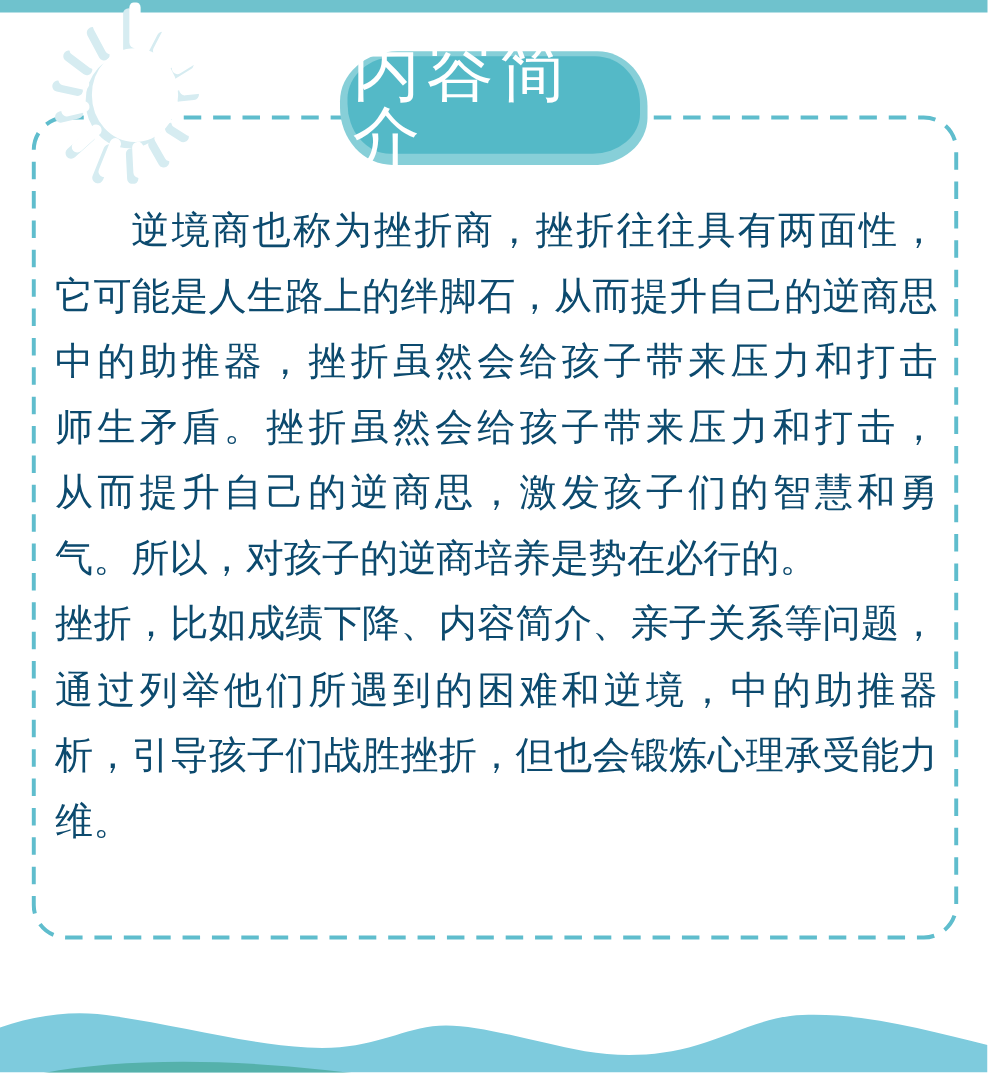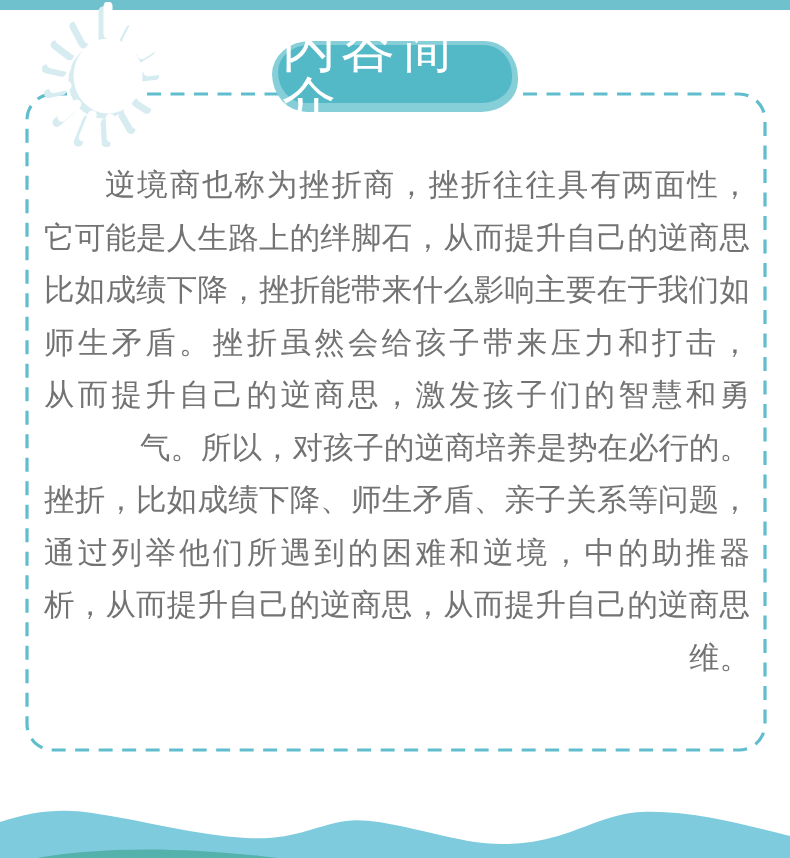--- a/index.html
+++ b/index.html
@@ -14,33 +14,33 @@
   }
   .dash-box{position:absolute;left:25px;top:92px;z-index:1;}
   .sun{position:absolute;left:28px;top:2px;z-index:2;}
   .badge{
     position:absolute;left:50%;top:41px;transform:translateX(-50%);
     z-index:3;background:#87cfd8;
     border-radius:46px 40px 44px 42px / 40px 44px 38px 46px;
     padding:4px 6px 9px 6px;
   }
   .badge-inner{
-    width:234px;height:58px;background:#54b9c7;
+    width:234px;height:78px;background:#54b9c7;
     border-radius:40px 36px 38px 34px / 34px 38px 32px 40px;
     display:flex;align-items:center;justify-content:center;
   }
   .badge-label{
     color:#ffffff;font-size:54px;letter-spacing:5px;line-height:1;
     padding-left:4px;font-weight:normal;
   }
   .text-zone{
     position:absolute;left:44px;top:158px;width:706px;z-index:2;
-    color:#737373;font-size:30.5px;line-height:52.5px;
+    color:#0c4a6e;font-size:30.5px;line-height:52.5px;
   }
-  .line{width:706px;white-space:nowrap;text-align:right;}
+  .line{width:706px;white-space:nowrap;}
   .line.just{text-align:justify;text-align-last:justify;white-space:normal;}
   .line.indent{text-indent:2em;}
   .wave{position:absolute;left:0;bottom:0;z-index:4;display:block;}
 </style>
 </head>
 <body>
 
 <div class="top-bar"></div>
 
 <svg class="dash-box" width="742" height="660">
@@ -84,26 +84,26 @@
 
 <div class="badge">
   <div class="badge-inner">
     <span class="badge-label">内容简介</span>
   </div>
 </div>
 
 <div class="text-zone" id="text-zone">
     <div class="line indent just">逆境商也称为挫折商，挫折往往具有两面性，</div>
     <div class="line just">它可能是人生路上的绊脚石，从而提升自己的逆商思</div>
-    <div class="line just">比如成绩下降，挫折能带来什么影响主要在于我们如</div>
+    <div class="line just">中的助推器，挫折虽然会给孩子带来压力和打击</div>
     <div class="line just">师生矛盾。挫折虽然会给孩子带来压力和打击，</div>
     <div class="line just">从而提升自己的逆商思，激发孩子们的智慧和勇</div>
     <div class="line">气。所以，对孩子的逆商培养是势在必行的。</div>
-    <div class="line just">挫折，比如成绩下降、师生矛盾、亲子关系等问题，</div>
+    <div class="line just">挫折，比如成绩下降、内容简介、亲子关系等问题，</div>
     <div class="line just">通过列举他们所遇到的困难和逆境，中的助推器</div>
-    <div class="line just">析，从而提升自己的逆商思，从而提升自己的逆商思</div>
+    <div class="line just">析，引导孩子们战胜挫折，但也会锻炼心理承受能力</div>
     <div class="line">维。</div>
   </div>
 
 <svg class="wave" width="790" height="60" viewBox="0 0 790 60" preserveAspectRatio="none">
   <path fill="#7ecbdd" d="M0,24 C32,13 62,10 92,15 C146,23 196,37 246,40 C294,43 316,27 346,23 C376,19 420,34 468,43 C498,48 528,47 558,38 C588,29 612,15 642,14 C692,12 745,27 790,38 L790,60 L0,60 Z"></path>
   <path fill="#55b1ab" d="M10,66 C70,50 160,47 260,58 C300,62 330,68 360,74 L10,74 Z"></path>
 </svg>
 
 </body></html>

